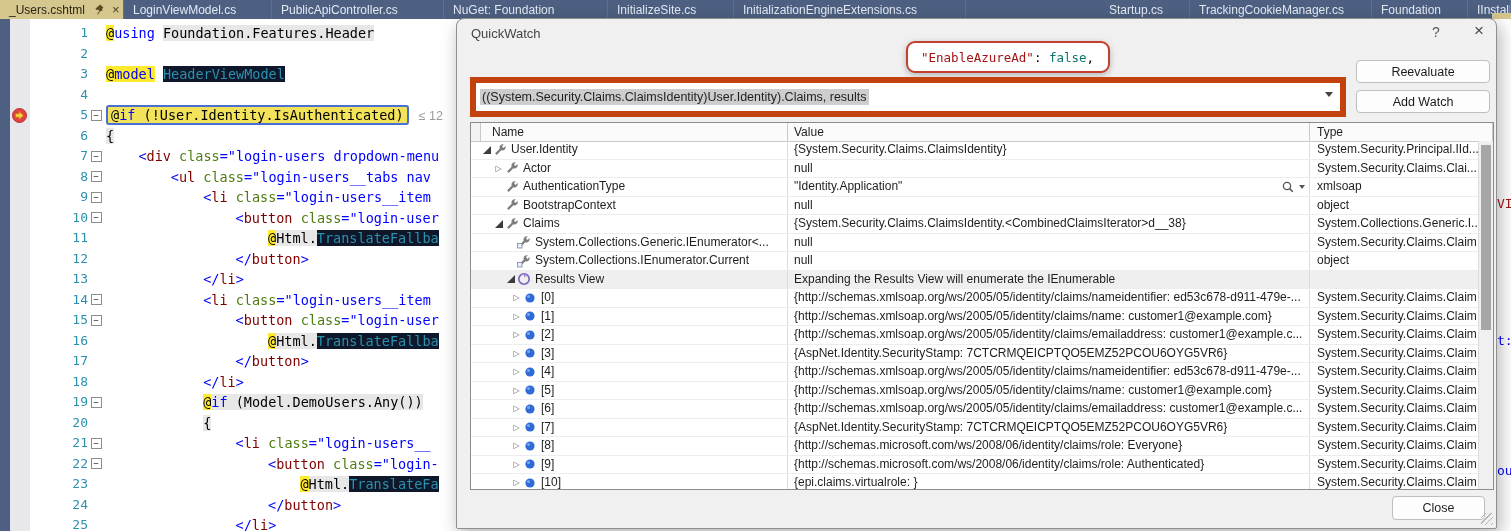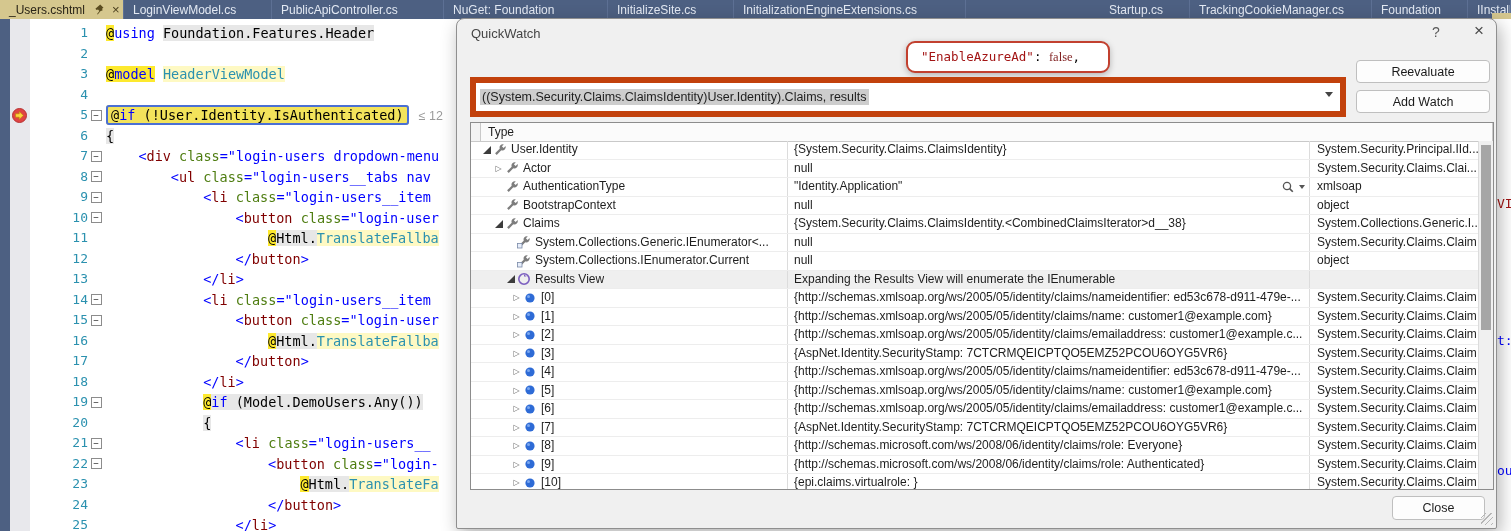--- a/index.html
+++ b/index.html
@@ -30,21 +30,21 @@
         font-family:"DejaVu Sans Mono",monospace;}
   .fold{flex:0 0 16px;display:flex;align-items:center;justify-content:center;}
   .foldbox{width:11px;height:11px;border:1px solid #8c8c8c;background:#fff;box-sizing:border-box;
            font-size:9px;line-height:8px;text-align:center;color:#333;}
   .codeseg{flex:1 1 auto;overflow:hidden;}
   .sg-r{background:#fde92e;}
   .sg-ky{background:#fde92e;color:#0000ff;}
   .sg-k{color:#0000ff;}
   .sg-kg{color:#0000ff;background:#e7e7e7;}
   .sg-g{background:#e7e7e7;}
-  .sg-gt{background:#fef9c3;color:#2b91af;}
+  .sg-gt{background:#0f172a;color:#2b91af;}
   .sg-tg{color:#800000;}
   .sg-dl{color:#0000ff;}
   .sg-at{color:#4d7c0f;}
   .sg-st{color:#0000ff;}
   .sg-pl{color:#000;}
   .curr{background:#f3e35b;border:2px solid #4a6fd4;border-radius:3px;padding:0 3px;}
   .lens{color:#9b9b9b;font-size:12.5px;padding-left:10px;font-family:"Liberation Sans",sans-serif;}
 
   
   .rightstrip{position:absolute;left:1497px;top:19px;width:14px;height:512px;background:#fff;z-index:1;overflow:hidden;}
@@ -217,37 +217,39 @@
       <span class="frag" style="top: 314px; color: rgb(0, 0, 255);">t:</span>
       <span class="frag" style="top: 444px; color: rgb(0, 0, 255);">ou</span>
     </div>
 
   <div class="qw">
     <div class="qw-title">QuickWatch</div>
     <div class="qw-help">?</div>
     <div class="qw-x">×</div>
 
     <div class="callout">
-      <span><span style="color: rgb(163, 21, 21);">"EnableAzureAd"</span><span style="color: rgb(0, 0, 0);">: </span><span style="color: #7f1d1d; font-family: Liberation Serif, serif;">false</span><span style="color: rgb(0, 0, 0);">,</span></span>
+      <span><span style="color: rgb(163, 21, 21);">"EnableAzureAd"</span><span style="color: rgb(0, 0, 0);">: </span><span style="color: #0f766e;">false</span><span style="color: rgb(0, 0, 0);">,</span></span>
     </div>
 
     <div class="qw-lbl" style="top:41px">Expression:</div>
     <div class="combo">
       <span class="combo-text">((System.Security.Claims.ClaimsIdentity)User.Identity).Claims, results</span>
       <span class="combo-chev"></span>
     </div>
 
     <div class="qw-btn" style="top:41px">Reevaluate</div>
     <div class="qw-btn" style="top:71px">Add Watch</div>
 
     <div class="qw-lbl" style="top:87px">Value:</div>
 
     <div class="grid">
       <div class="ghead">
         <div class="c-gut"></div>
+        <div class="cell c-name">Name</div>
+        <div class="cell c-val">Value</div>
         <div class="cell c-typ">Type</div>
       </div>
       <div class="gbody">
           <div class="grow">
             <div class="c-gut"></div>
             <div class="cell c-name">
               <span class="expslot" style="margin-left: 0px;">
                 <span class="exp-open"></span>
               </span>
               <svg class="gicon" width="14" height="14" viewBox="0 0 14 14">

